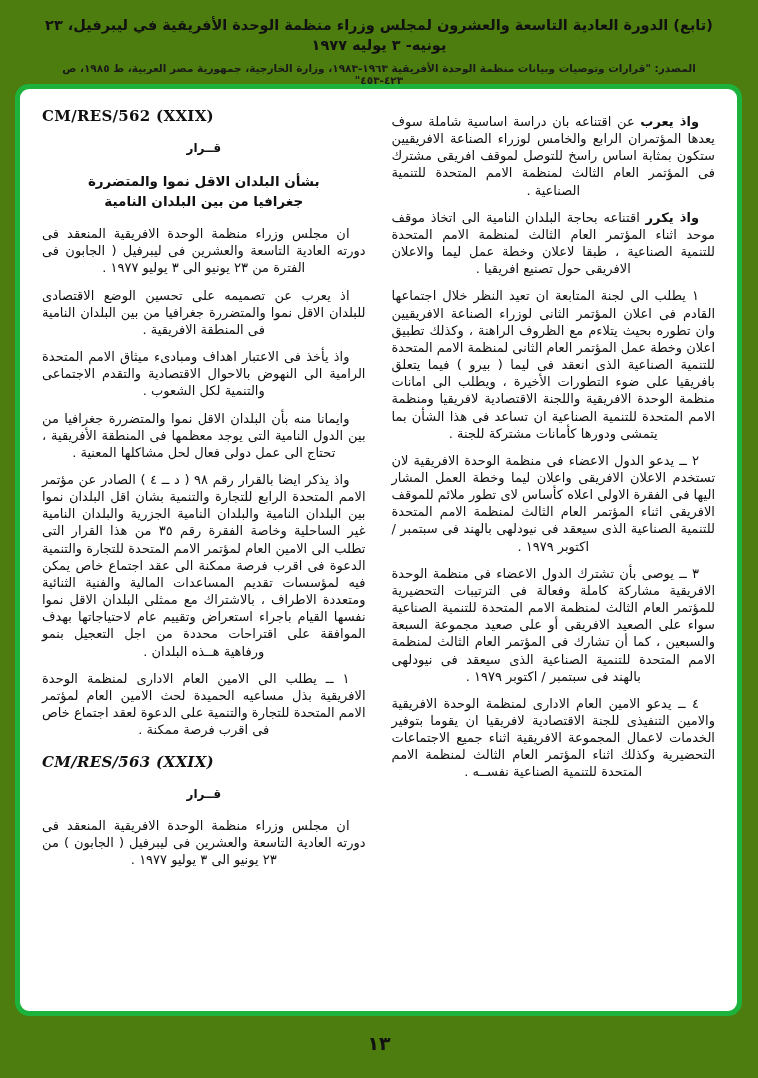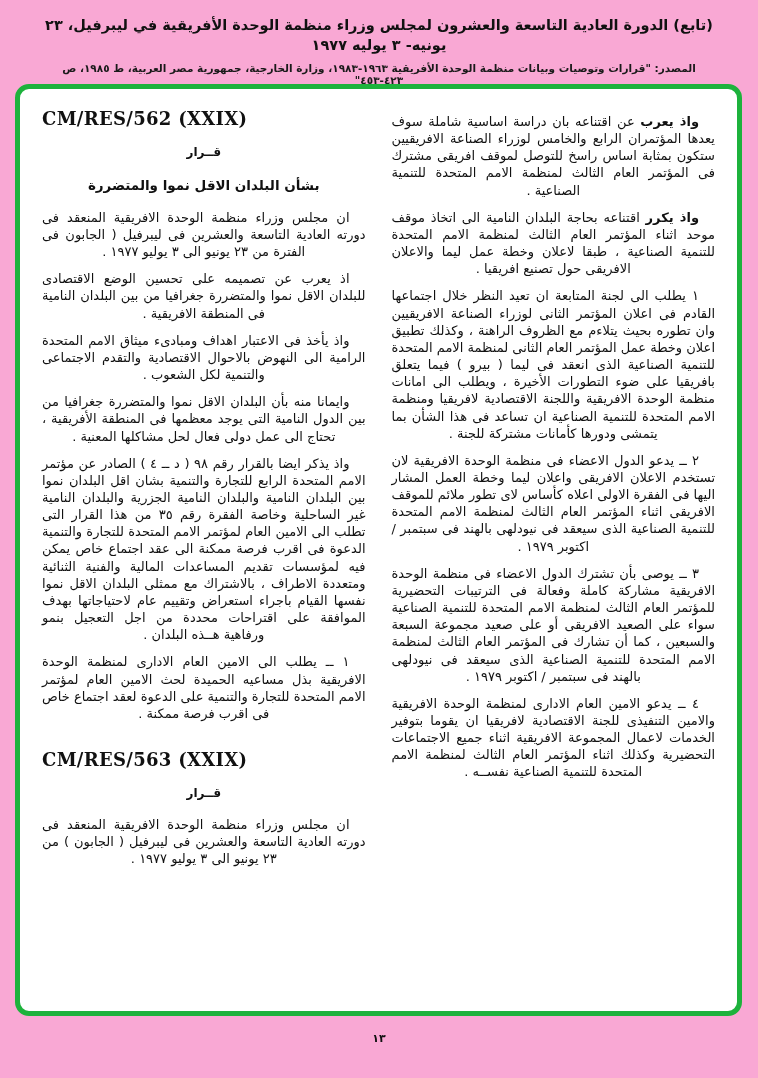--- a/index.html
+++ b/index.html
@@ -9,21 +9,21 @@
     width: 758px;
     height: 1078px;
     font-family: "DejaVu Sans", sans-serif;
     color: #111111;
     overflow: hidden;
   }
   .page {
     position: relative;
     width: 758px;
     height: 1078px;
-    background: #f9a8d4;
+    background: #4d7c0f;
   }
   .header {
     padding-top: 16px;
     text-align: center;
   }
   .hdr-title {
     direction: rtl;
     font-size: 14.5px;
     font-weight: bold;
     line-height: 1.35;
@@ -68,27 +68,28 @@
     text-indent: 16px;
     text-align: justify;
     text-align-last: center;
   }
   .para b { font-weight: bold; }
   .doc-ref {
     direction: ltr;
     text-align: left;
     font-family: "DejaVu Serif", serif;
     font-weight: bold;
-    font-size: 18px;
+    font-size: 15px;
     letter-spacing: 0.3px;
     margin: 2px 0 10px 0;
   }
   .doc-ref.second {
-    margin-top: 26px;
+    margin-top: 15px;
     margin-bottom: 6px;
+    font-style: italic;
   }
   .res-heading {
     text-align: center;
     text-align-last: center;
     font-weight: bold;
     font-size: 12px;
     margin: 14px 0 14px 0;
     text-indent: 0;
   }
   .res-subtitle {
@@ -102,21 +103,21 @@
   }
   .footer {
     position: absolute;
     left: 0;
     top: 1032px;
     width: 758px;
     text-align: center;
   }
   .page-number {
     font-weight: bold;
-    font-size: 11px;
+    font-size: 19px;
     direction: rtl;
   }
 </style>
 </head>
 <body>
 
 <div class="page">
 
   <div class="header">
     <div class="hdr-title">(تابع) الدورة العادية التاسعة والعشرون لمجلس وزراء منظمة الوحدة الأفريقية في ليبرفيل، ٢٣ يونيه- ٣ يوليه ١٩٧٧</div>
@@ -133,20 +134,21 @@
         <p class="para">٢ ــ يدعو الدول الاعضاء فى منظمة الوحدة الافريقية لان تستخدم الاعلان الافريقى واعلان ليما وخطة العمل المشار اليها فى الفقرة الاولى اعلاه كأساس لاى تطور ملائم للموقف الافريقى اثناء المؤتمر العام الثالث لمنظمة الامم المتحدة للتنمية الصناعية الذى سيعقد فى نيودلهى بالهند فى سبتمبر / اكتوبر ١٩٧٩ .</p>
         <p class="para">٣ ــ يوصى بأن تشترك الدول الاعضاء فى منظمة الوحدة الافريقية مشاركة كاملة وفعالة فى الترتيبات التحضيرية للمؤتمر العام الثالث لمنظمة الامم المتحدة للتنمية الصناعية سواء على الصعيد الافريقى أو على صعيد مجموعة السبعة والسبعين ، كما أن تشارك فى المؤتمر العام الثالث لمنظمة الامم المتحدة للتنمية الصناعية الذى سيعقد فى نيودلهى بالهند فى سبتمبر / اكتوبر ١٩٧٩ .</p>
         <p class="para">٤ ــ يدعو الامين العام الادارى لمنظمة الوحدة الافريقية والامين التنفيذى للجنة الاقتصادية لافريقيا ان يقوما بتوفير الخدمات لاعمال المجموعة الافريقية اثناء جميع الاجتماعات التحضيرية وكذلك اثناء المؤتمر العام الثالث لمنظمة الامم المتحدة للتنمية الصناعية نفســه .</p>
       </section>
 
       <section class="col">
         <div class="doc-ref">CM/RES/562 (XXIX)</div>
         <div class="res-heading">قــرار</div>
         <div class="res-subtitle">
           <div>بشأن البلدان الاقل نموا والمتضررة</div>
+          <div>جغرافيا من بين البلدان النامية</div>
         </div>
         <p class="para">ان مجلس وزراء منظمة الوحدة الافريقية المنعقد فى دورته العادية التاسعة والعشرين فى ليبرفيل ( الجابون فى الفترة من ٢٣ يونيو الى ٣ يوليو ١٩٧٧ .</p>
         <p class="para">اذ يعرب عن تصميمه على تحسين الوضع الاقتصادى للبلدان الاقل نموا والمتضررة جغرافيا من بين البلدان النامية فى المنطقة الافريقية .</p>
         <p class="para">واذ يأخذ فى الاعتبار اهداف ومبادىء ميثاق الامم المتحدة الرامية الى النهوض بالاحوال الاقتصادية والتقدم الاجتماعى والتنمية لكل الشعوب .</p>
         <p class="para">وايمانا منه بأن البلدان الاقل نموا والمتضررة جغرافيا من بين الدول النامية التى يوجد معظمها فى المنطقة الأفريقية ، تحتاج الى عمل دولى فعال لحل مشاكلها المعنية .</p>
         <p class="para">واذ يذكر ايضا بالقرار رقم ٩٨ ( د ــ ٤ ) الصادر عن مؤتمر الامم المتحدة الرابع للتجارة والتنمية بشان اقل البلدان نموا بين البلدان النامية والبلدان النامية الجزرية والبلدان النامية غير الساحلية وخاصة الفقرة رقم ٣٥ من هذا القرار التى تطلب الى الامين العام لمؤتمر الامم المتحدة للتجارة والتنمية الدعوة فى اقرب فرصة ممكنة الى عقد اجتماع خاص يمكن فيه لمؤسسات تقديم المساعدات المالية والفنية الثنائية ومتعددة الاطراف ، بالاشتراك مع ممثلى البلدان الاقل نموا نفسها القيام باجراء استعراض وتقييم عام لاحتياجاتها بهدف الموافقة على اقتراحات محددة من اجل التعجيل بنمو ورفاهية هــذه البلدان .</p>
         <p class="para">١ ــ يطلب الى الامين العام الادارى لمنظمة الوحدة الافريقية بذل مساعيه الحميدة لحث الامين العام لمؤتمر الامم المتحدة للتجارة والتنمية على الدعوة لعقد اجتماع خاص فى اقرب فرصة ممكنة .</p>
 
         <div class="doc-ref second">CM/RES/563 (XXIX)</div>
         <div class="res-heading">قــرار</div>

